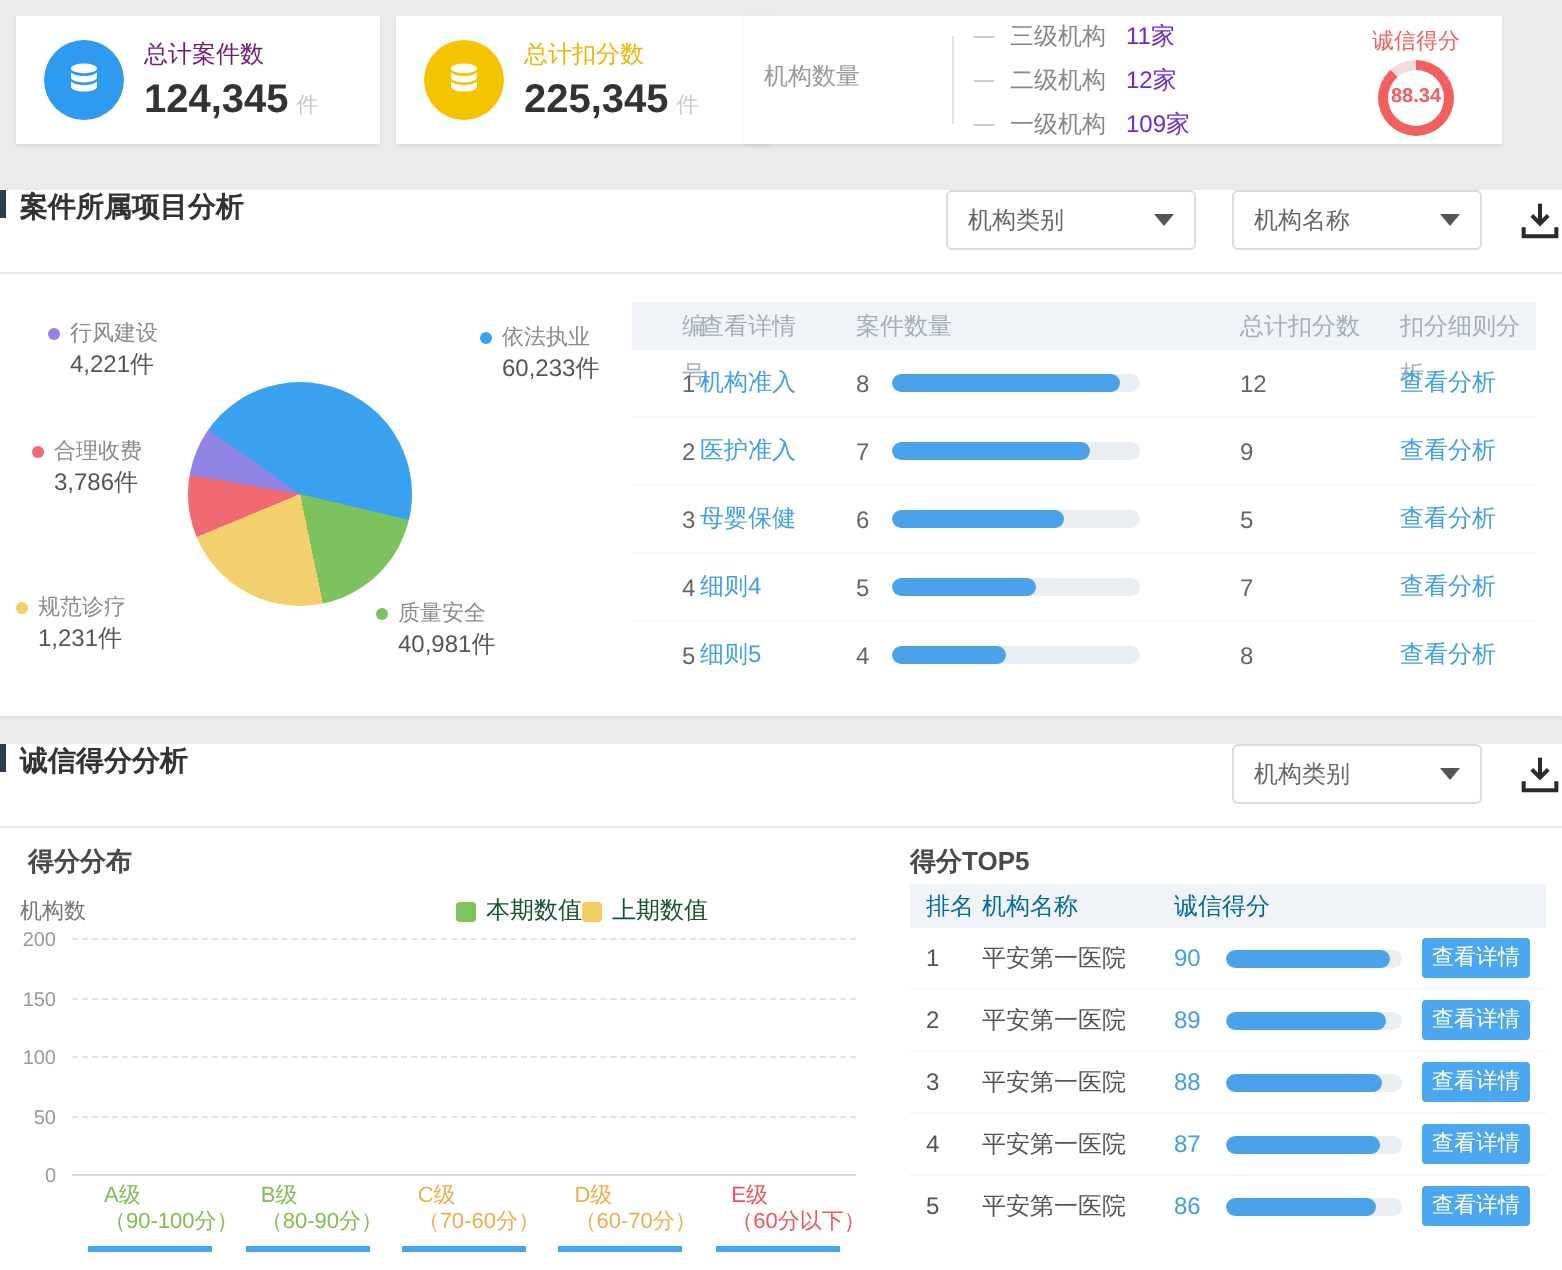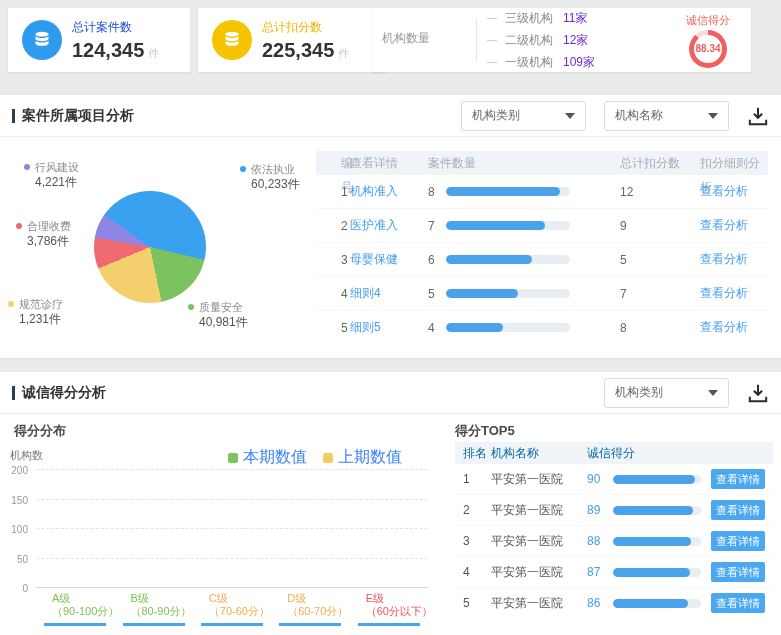--- a/index.html
+++ b/index.html
@@ -9,41 +9,41 @@
   
   .stat-card{position:absolute;top:8px;height:64px;background:#fff;box-shadow:0 1px 2px rgba(0,0,0,.08);
              display:flex;align-items:center;box-sizing:border-box}
   #card-cases{left:8px;width:182px;padding-left:14px}
   #card-deduct{left:198px;width:188px;padding-left:14px}
   #card-orgs{left:372px;width:379px;padding:0 10px}
   .stat-icon{width:40px;height:40px;border-radius:50%;display:flex;align-items:center;justify-content:center;flex:none}
   .icon-blue{background:#2f9bf0}.icon-yellow{background:#f5c400}
   .stat-text{margin-left:10px}
   .stat-label{font-size:12px;margin-bottom:3px}
-  .lbl-blue{color:#1d4ed8}.lbl-yellow{color:#f0b400}.lbl-gray{color:#999}
+  .lbl-blue{color:#701a75}.lbl-yellow{color:#f0b400}.lbl-gray{color:#999}
   .stat-value{font-size:20px;font-weight:bold;color:#333;white-space:nowrap}
   .unit{font-size:11px;color:#c9c9c9;font-weight:normal;margin-left:4px}
   .org-left{width:84px}
   .org-left .stat-value{font-size:22px}
   .org-divider{width:1px;height:44px;background:#e3e3e3;margin:0 10px}
   .org-list{display:flex;flex-direction:column;justify-content:center;gap:5px;flex:1}
   .org-row{display:flex;align-items:center;font-size:12px;color:#888}
   .org-tick{width:10px;height:1px;background:#ccc;margin-right:8px}
   .org-count{margin-left:10px;color:#6d28d9}
   .gauge-block{width:66px;text-align:center}
   .gauge-label{font-size:11px;color:#f25f5f;margin-bottom:2px}
   .gauge{width:38px;height:38px;border-radius:50%;margin:0 auto;position:relative}
   .gauge-inner{position:absolute;inset:5px;background:#fff;border-radius:50%;display:flex;
                align-items:center;justify-content:center;font-size:10px;color:#f25f5f;font-weight:bold}
 
   
   .panel{position:absolute;left:0;width:781px;background:#fff;box-shadow:0 1px 2px rgba(0,0,0,.06)}
   #panel-case{top:95px;height:263px}
   #panel-score{top:372px;height:263px}
-  .panel-header{height:42px;display:flex;align-items:center;padding:0 12px;border-bottom:1px solid #ececec;box-sizing:border-box}
+  .panel-header{height:42px;display:flex;align-items:flex-start;padding:0 0;border-bottom:1px solid #ececec;box-sizing:border-box}
   .accent{width:3px;height:14px;background:#2c3e50;margin-right:7px}
   .panel-title{font-size:14px;font-weight:bold;color:#333}
   .header-right{margin-left:auto;display:flex;align-items:center;gap:18px}
   .select{width:125px;height:30px;border:1px solid #dcdcdc;border-radius:3px;background:#fff;
           display:flex;align-items:center;padding:0 10px;box-sizing:border-box;cursor:pointer}
   .select-text{font-size:12px;color:#666;flex:1}
   .caret{width:0;height:0;border-left:5px solid transparent;border-right:5px solid transparent;border-top:6px solid #555}
   .dl{background:none;border:none;padding:0;cursor:pointer;display:flex}
   .content{position:relative;height:220px}
 
@@ -67,21 +67,21 @@
   .crow{display:flex;align-items:center;height:33px;color:#666;border-bottom:1px solid #f5f7f9}
   .crow:last-child{border-bottom:none}
   .blue-link{color:#3f9ef0;text-decoration:none;cursor:pointer}
   .cnt{width:16px}
   .track{width:124px;height:9px;background:#e9eef3;border-radius:5px;overflow:hidden;margin-left:2px}
   .fill{display:block;height:100%;background:#4aa2ea;border-radius:5px}
 
   
   .dist-title{position:absolute;left:14px;top:8px;font-size:13px;font-weight:bold;color:#4a4a4a}
   .ylab{position:absolute;left:10px;top:34px;font-size:11px;color:#777}
-  .legend{position:absolute;left:228px;top:33px;display:flex;gap:16px;font-size:16px;color:#3b82f6}
+  .legend{position:absolute;left:228px;top:33px;display:flex;font-size:12px;color:#14532d}
   .leg-item{display:flex;align-items:center;gap:5px}
   .swatch{width:10px;height:10px;border-radius:2px}
   .chart{position:absolute;left:4px;top:56px;width:430px;height:162px}
   .y-axis{position:absolute;left:0;top:0;width:26px;height:118px}
   .ytick{position:absolute;right:2px;font-size:10px;color:#999;width:26px;text-align:right}
   .plot{position:absolute;left:32px;top:0;width:392px;height:118px;display:flex}
   .grid{position:absolute;left:0;right:0;border-top:1px dashed #e3e3e3;height:0}
   .grid.base{border-top:1px solid #d9d9d9}
   .bgroup{flex:1;position:relative;height:100%}
   .bpair{position:absolute;bottom:0;left:50%;transform:translateX(-50%);display:flex;align-items:flex-end;gap:4px}

